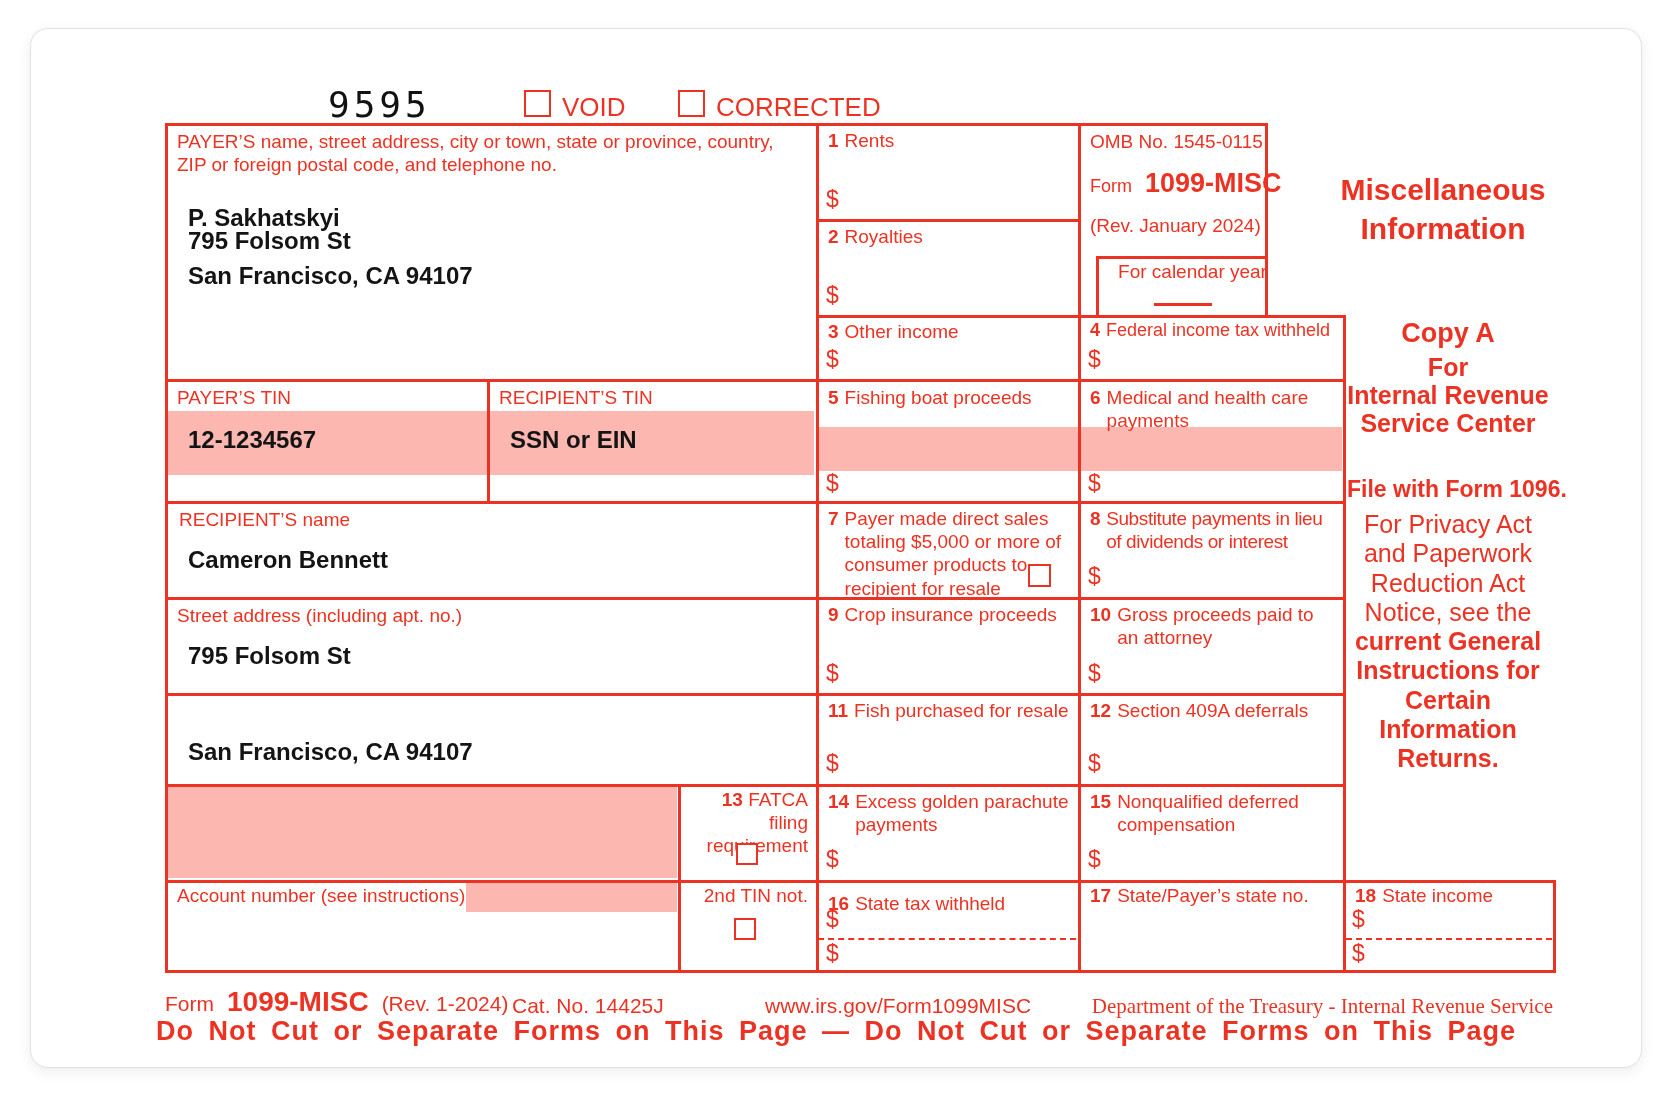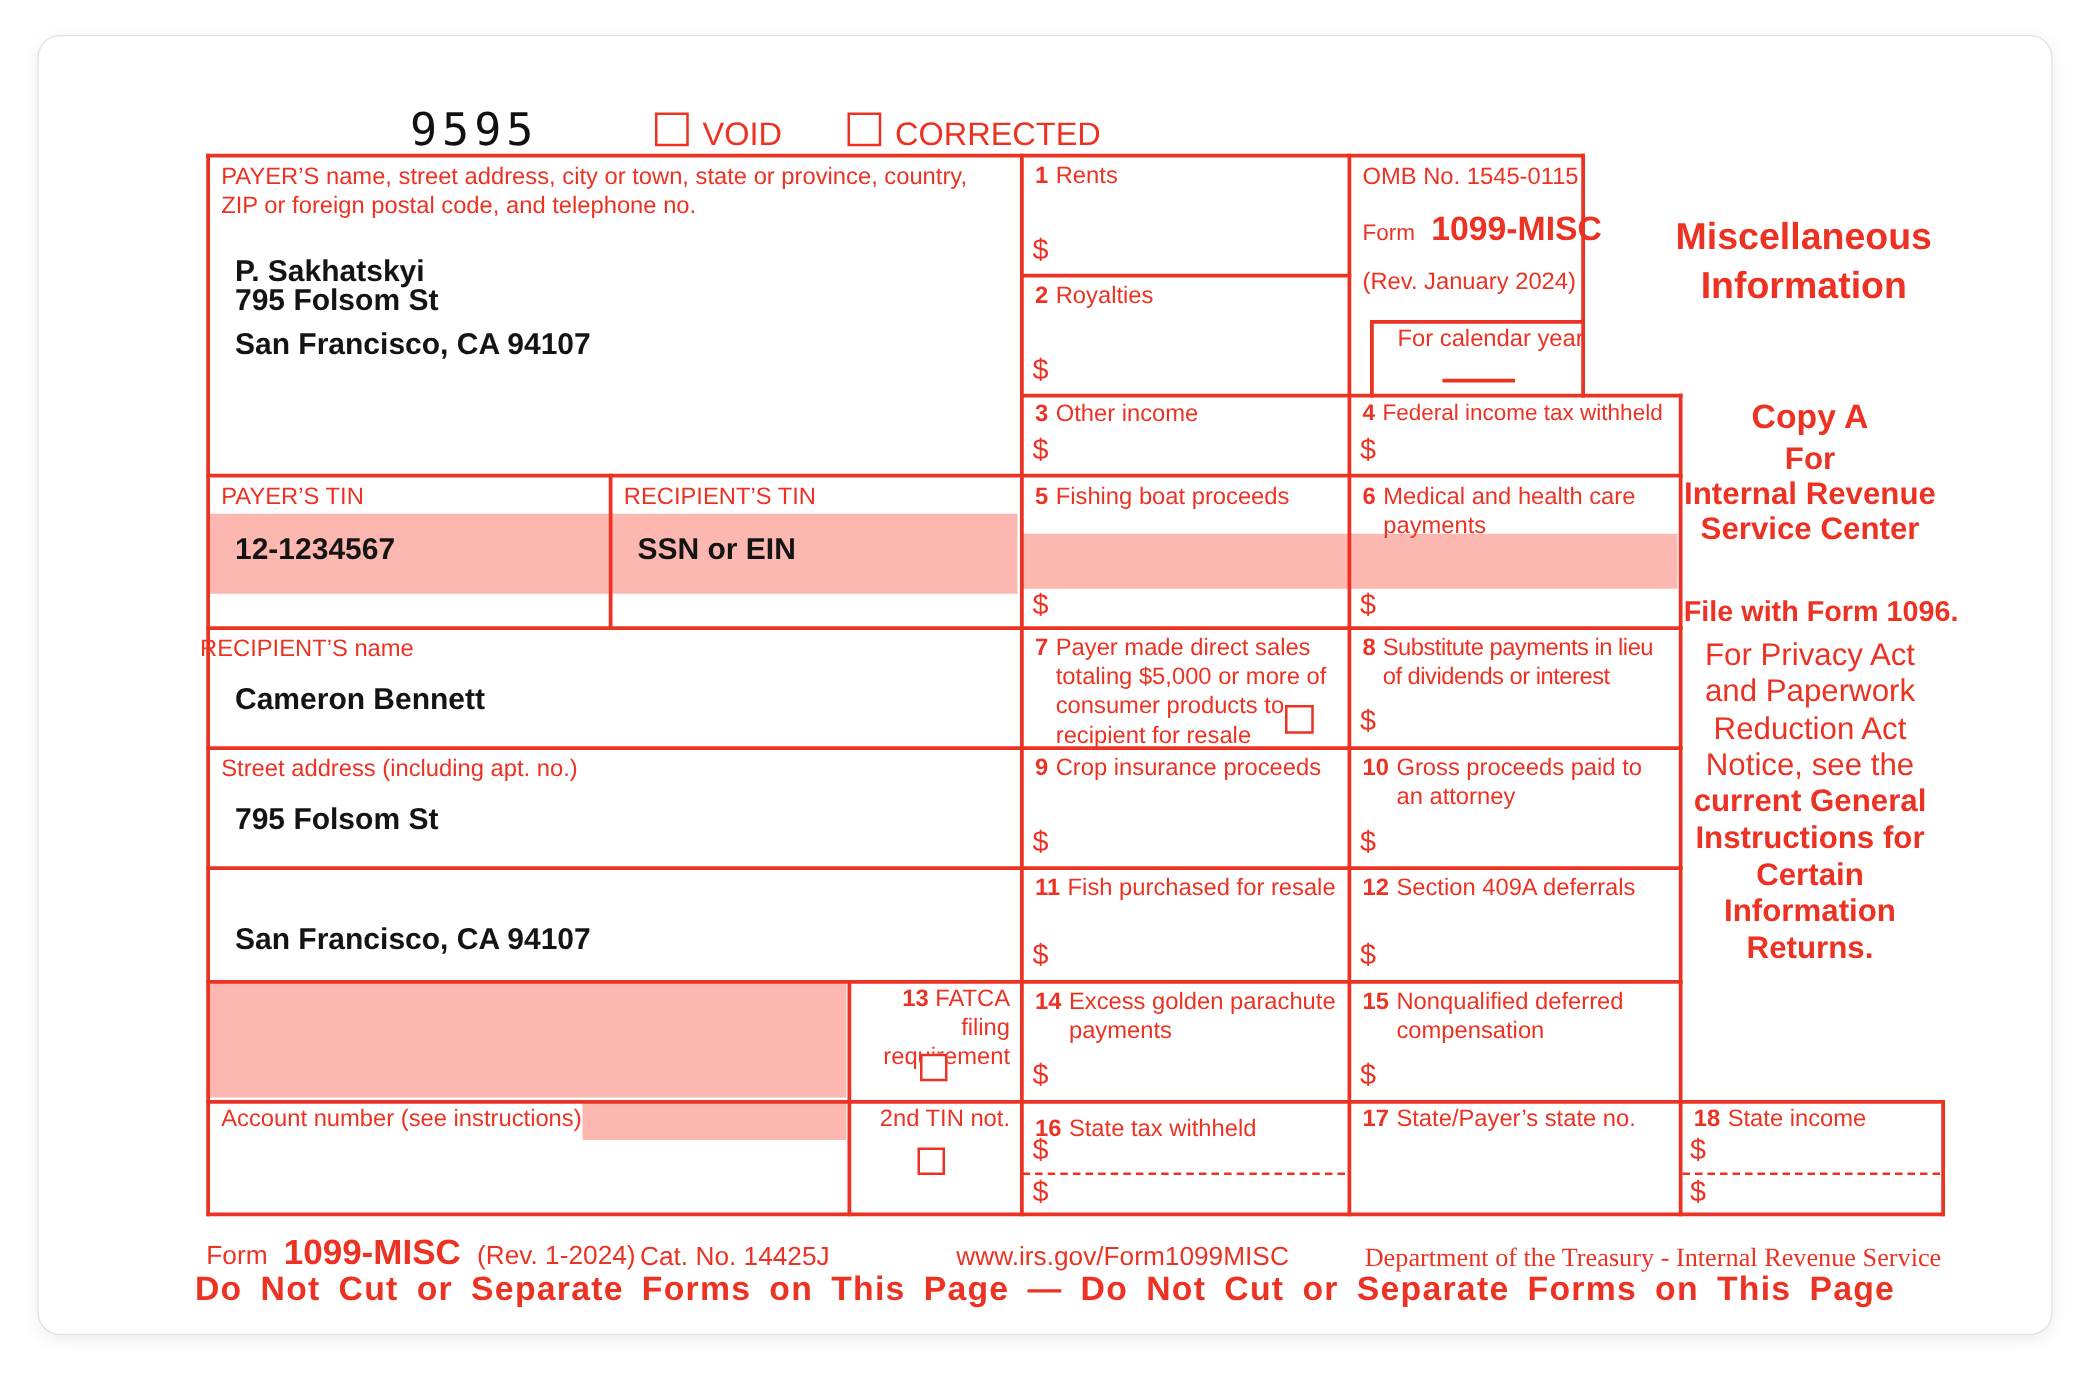--- a/index.html
+++ b/index.html
@@ -186,21 +186,21 @@
     <span class="txt">State income</span>
   </div>
   <div class="dollar" style="left:1352px;top:906px;">$</div>
   <div class="dollar" style="left:1352px;top:940px;">$</div>
 
   <div class="lbl" style="left:177px;top:386px;">PAYER’S TIN</div>
   <div class="lbl" style="left:499px;top:386px;">RECIPIENT’S TIN</div>
   <div class="fill" style="left:188px;top:426px;">12-1234567</div>
   <div class="fill" style="left:510px;top:426px;">SSN or EIN</div>
 
-  <div class="lbl" style="left:160px;top:508px;">RECIPIENT’S name</div>
+  <div class="lbl" style="left:179px;top:508px;">RECIPIENT’S name</div>
   <div class="fill" style="left:188px;top:546px;">Cameron Bennett</div>
 
   <div class="lbl" style="left:177px;top:604px;">Street address (including apt. no.)</div>
   <div class="fill" style="left:188px;top:642px;">795 Folsom St</div>
 
   <div class="fill" style="left:188px;top:738px;">San Francisco, CA 94107</div>
 
   <div class="lbl" style="left:680px;top:788px;width:128px;text-align:right;"><span class="num">13</span> <span>FATCA filing requirement</span></div>
   <div class="chk" style="left:736px;top:843px;width:22px;height:22px;"></div>
 

